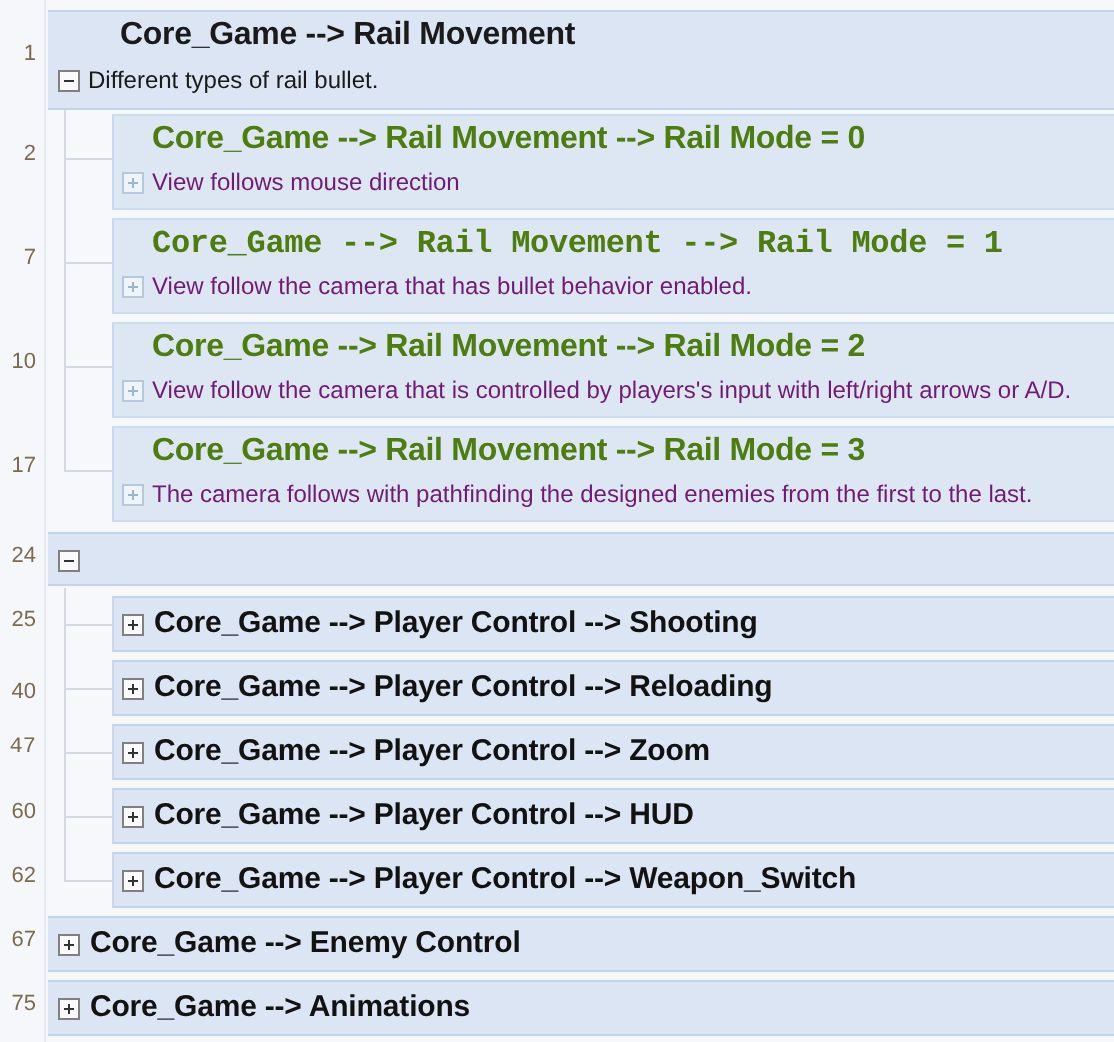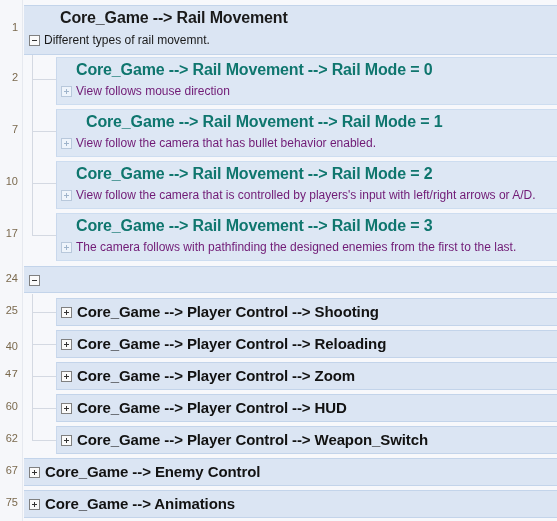--- a/index.html
+++ b/index.html
@@ -77,21 +77,21 @@
     position: absolute;
     left: 0;
     right: 0;
     font-family: "Liberation Sans", sans-serif;
     font-weight: bold;
     font-size: 16px;
     color: #1a1a1a;
     white-space: nowrap;
     letter-spacing: -0.15px;
   }
-  .title.dim { color: #0f766e; }
+  .title.dim { color: #4d7c0f; }
 
   
   .descline {
     position: absolute;
     left: 0;
     right: 0;
     height: 16px;
     font-family: "Liberation Sans", sans-serif;
     font-size: 12px;
     color: #1a1a1a;
@@ -174,30 +174,30 @@
       <div class="guide-h" style="left: 9px; width: 24px; top: 312px;"></div>
       <div class="guide-h" style="left: 9px; width: 24px; top: 344px;"></div>
       <div class="guide-h" style="left: 9px; width: 24px; top: 376px;"></div>
       <div class="guide-h" style="left: 9px; width: 24px; top: 408px;"></div>
       <div class="guide-h" style="left: 9px; width: 24px; top: 440px;"></div>
       <div class="card lvl0" style="top: 5px; height: 50px;"></div>
       <div class="title" style="top: 9px; left: 21px; margin-left: 16px;">Core_Game --&gt; Rail Movement</div>
       <span class="fold" style="left: 6px; top: 35px;">
         <i class="h"></i>
       </span>
-      <div class="descline" style="top: 33px; left: 21px;">Different types of rail movemnt.</div>
+      <div class="descline" style="top: 33px; left: 21px;">Different types of rail bullet.</div>
       <div class="card lvl1 dim" style="top: 57px; height: 48px;"></div>
       <div class="title dim" style="top: 61px; left: 53px;">Core_Game --&gt; Rail Movement --&gt; Rail Mode = 0</div>
       <span class="fold dim" style="left: 38px; top: 86px;">
         <i class="h"></i>
         <i class="v"></i>
       </span>
       <div class="descline dim" style="top: 84px; left: 53px;">View follows mouse direction</div>
       <div class="card lvl1 dim" style="top: 109px; height: 48px;"></div>
-      <div class="title dim" style="top: 113px; left: 63px;">Core_Game --&gt; Rail Movement --&gt; Rail Mode = 1</div>
+      <div class="title dim" style="top: 113px; left: 53px; font-family: Liberation Mono, monospace;">Core_Game --&gt; Rail Movement --&gt; Rail Mode = 1</div>
       <span class="fold dim" style="left: 38px; top: 138px;">
         <i class="h"></i>
         <i class="v"></i>
       </span>
       <div class="descline dim" style="top: 136px; left: 53px;">View follow the camera that has bullet behavior enabled.</div>
       <div class="card lvl1 dim" style="top: 161px; height: 48px;"></div>
       <div class="title dim" style="top: 165px; left: 53px;">Core_Game --&gt; Rail Movement --&gt; Rail Mode = 2</div>
       <span class="fold dim" style="left: 38px; top: 190px;">
         <i class="h"></i>
         <i class="v"></i>

